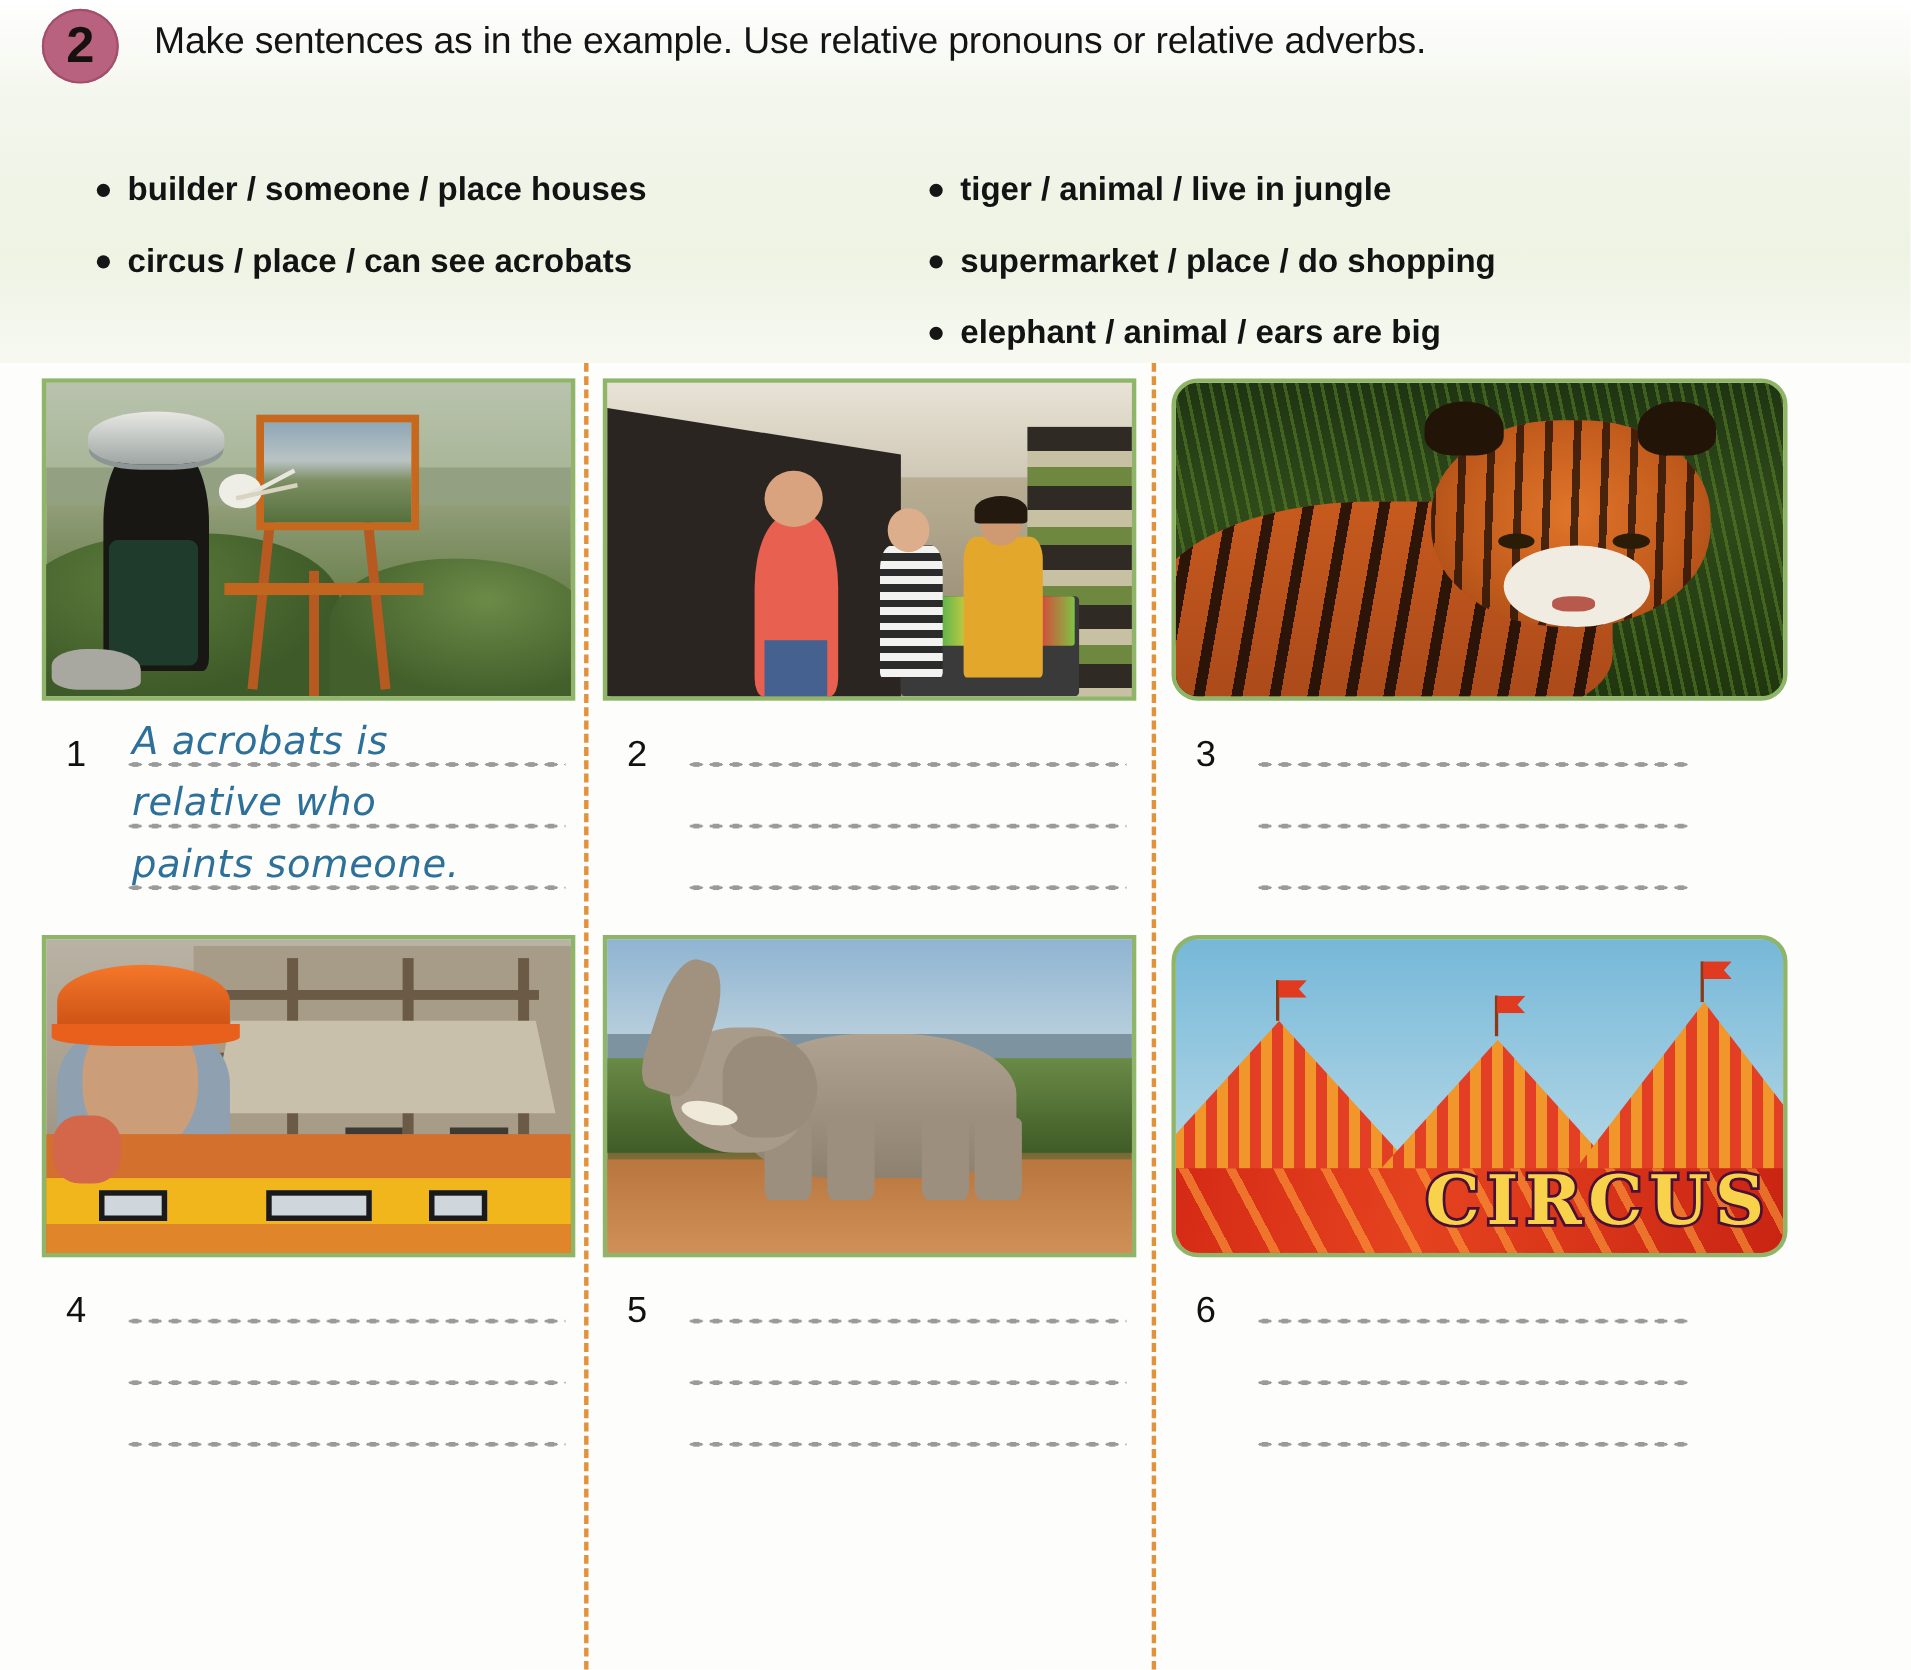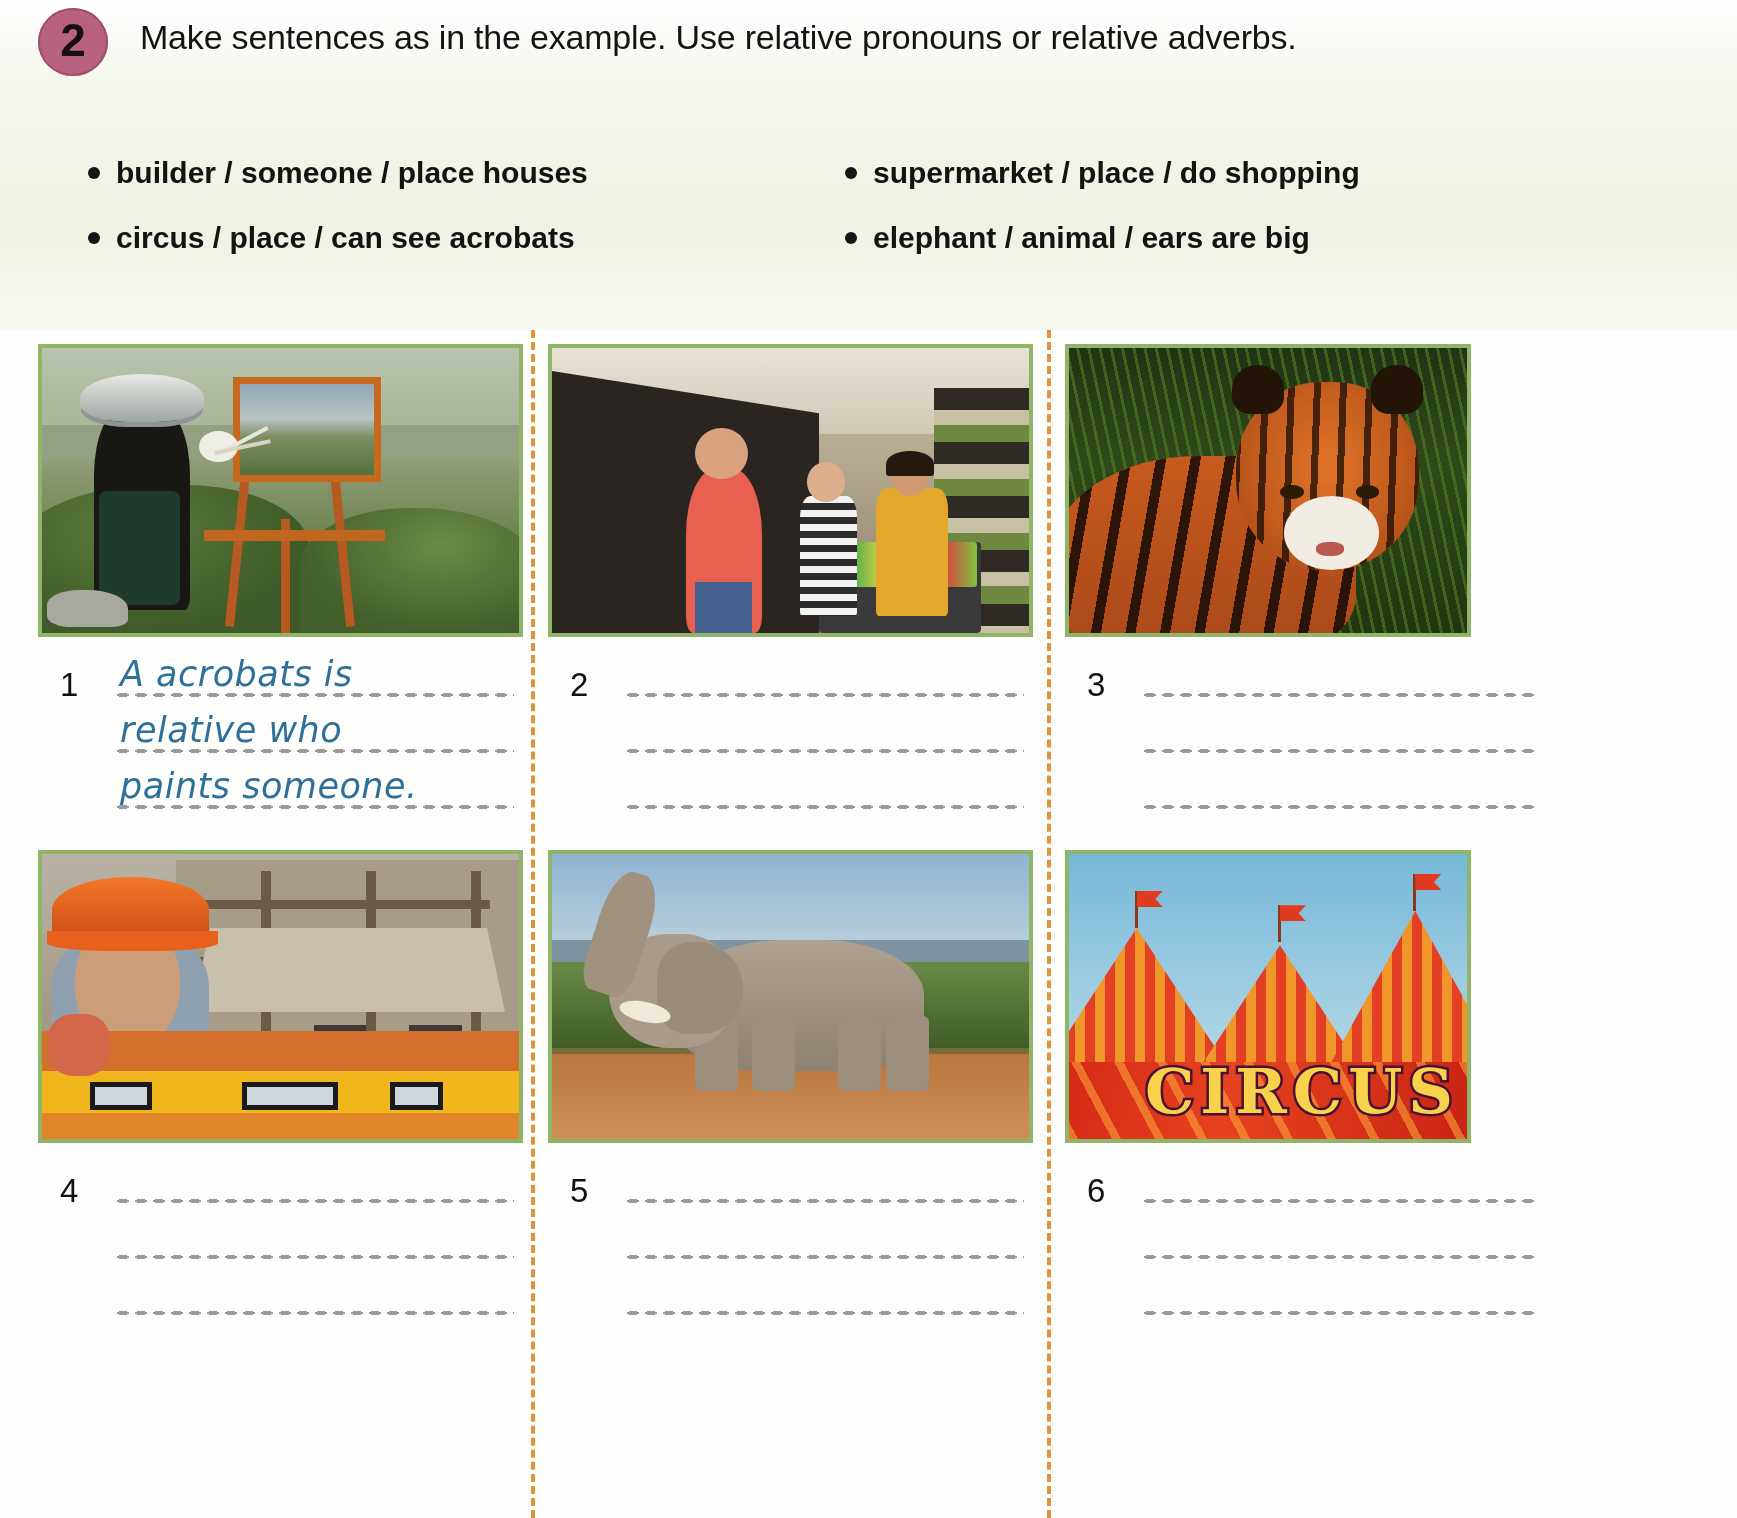--- a/index.html
+++ b/index.html
@@ -108,21 +108,21 @@
 
   .photo {
     width: 485px;
     height: 293px;
     border: 4px solid #8fb569;
     box-sizing: border-box;
     overflow: hidden;
     position: relative;
     background: #cfcfcf;
   }
-  .cell.col3 .photo { width: 406px; }
+  .cell.col3 .photo { width: 560px; border-radius: 24px; }
 
   
   .vsep {
     position: absolute;
     top: 0;
     width: 0;
     height: 1188px;
     border-left: 4px dashed #e2923a;
   }
   .vsep.s1 { left: 531px; }
@@ -328,20 +328,24 @@
     </div>
     <div class="cue-item">
       <span class="cue-bullet"></span>
       <span class="cue-text">circus / place / can see acrobats</span>
     </div>
   </div>
 
   <div class="cue-col right">
     <div class="cue-item">
       <span class="cue-bullet"></span>
+      <span class="cue-text">tiger / animal / live in jungle</span>
+    </div>
+    <div class="cue-item">
+      <span class="cue-bullet"></span>
       <span class="cue-text">supermarket / place / do shopping</span>
     </div>
     <div class="cue-item">
       <span class="cue-bullet"></span>
       <span class="cue-text">elephant / animal / ears are big</span>
     </div>
   </div>
 </div>
 
 <div class="grid">

